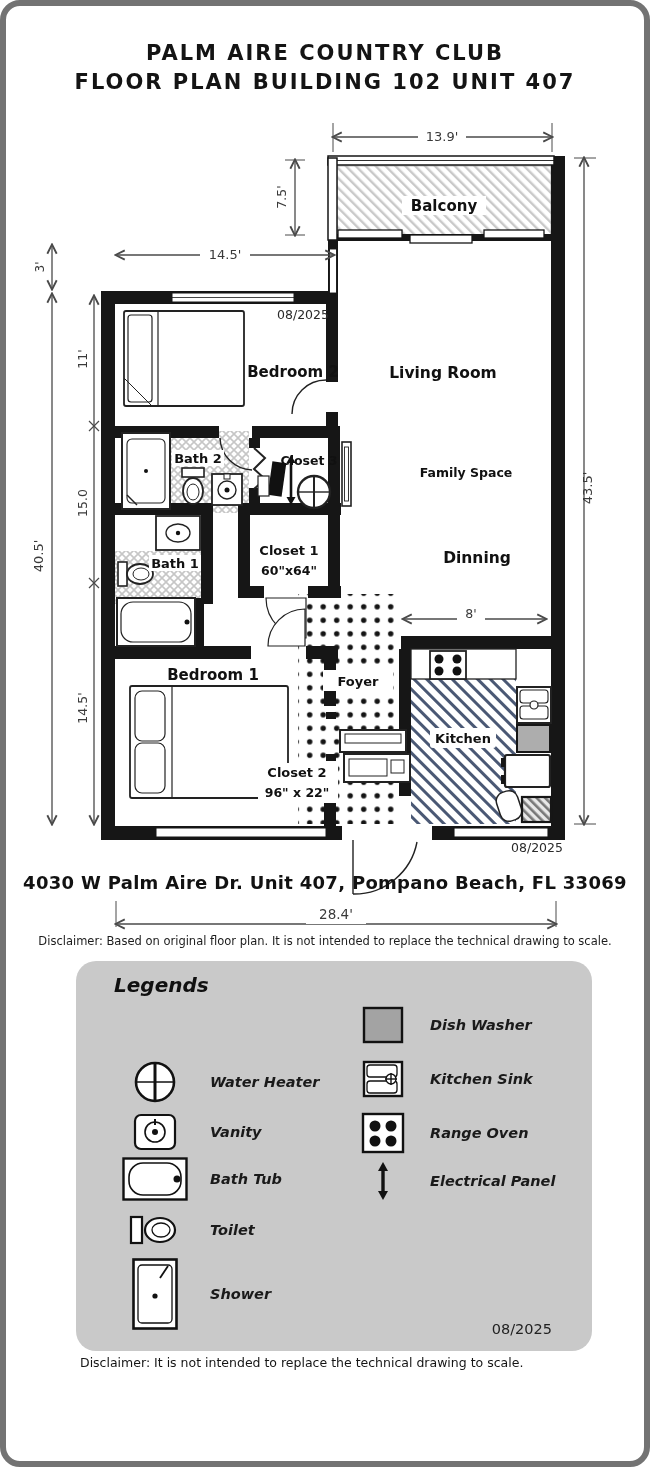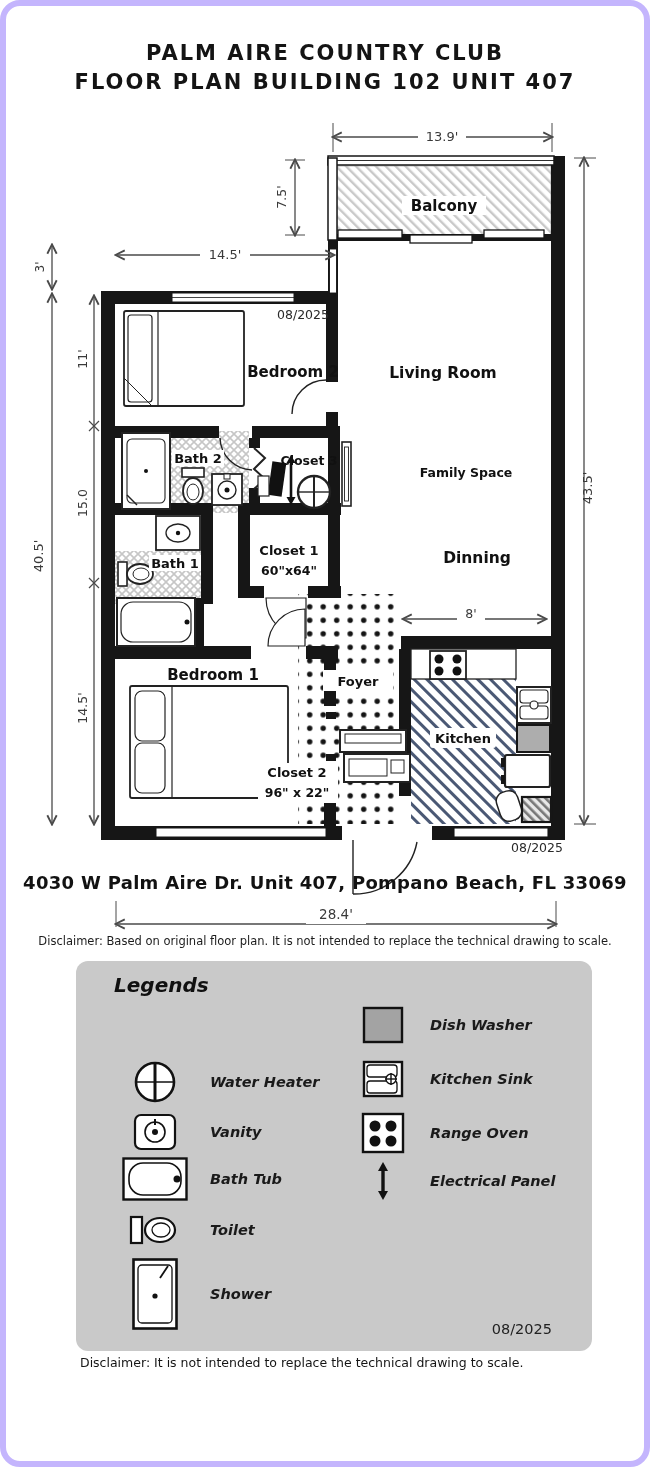--- a/index.html
+++ b/index.html
@@ -1,28 +1,28 @@
 <!DOCTYPE html>
 <html><head>
 <meta charset="utf-8">
 <style>
   html,body{margin:0;padding:0;background:#fff;}
   .page{position:relative;width:650px;height:1467px;box-sizing:border-box;
-        border:6px solid #c4b5fd;border-radius:20px;background:#fff;overflow:hidden;
+        border:6px solid #737373;border-radius:20px;background:#fff;overflow:hidden;
         font-family:"DejaVu Sans",sans-serif;color:#111;}
   .title{position:absolute;top:33px;left:0;width:100%;text-align:center;
          font-size:21px;font-weight:bold;letter-spacing:2px;line-height:29px;color:#141414;}
   svg.plan{position:absolute;left:0;top:100px;width:650px;height:800px;}
   svg.dim28{position:absolute;left:95px;top:891px;width:470px;height:44px;}
   .address{position:absolute;top:866px;left:0;width:100%;text-align:center;
            font-size:18px;font-weight:bold;letter-spacing:.3px;color:#121212;}
   .disc-top{position:absolute;top:928px;left:0;width:100%;text-align:center;
             font-size:11.5px;color:#1c1c1c;}
   .legend-panel{position:absolute;left:70px;top:955px;width:516px;height:390px;
-                background:#c9c9c9;border-radius:12px;}
+                background:#c9c9c9;border-radius:20px;}
   .legend-title{position:absolute;left:38px;top:12px;font-size:20px;font-weight:bold;
                 font-style:italic;color:#101010;}
   .li{position:absolute;display:flex;align-items:center;}
   .ibox{display:flex;justify-content:center;align-items:center;width:78px;}
   .ibox2{display:flex;justify-content:center;align-items:center;width:62px;}
   .ltxt{font-style:italic;font-weight:bold;font-size:14.5px;color:#1a1a1a;margin-left:16px;white-space:nowrap;}
   .legend-date{position:absolute;right:40px;bottom:14px;font-size:14.5px;color:#222;}
   .disc-bottom{position:absolute;left:74px;top:1349px;font-size:12.5px;color:#151515;}
   .disc-bottom b{font-weight:normal;}
   text{font-family:"DejaVu Sans",sans-serif;}

